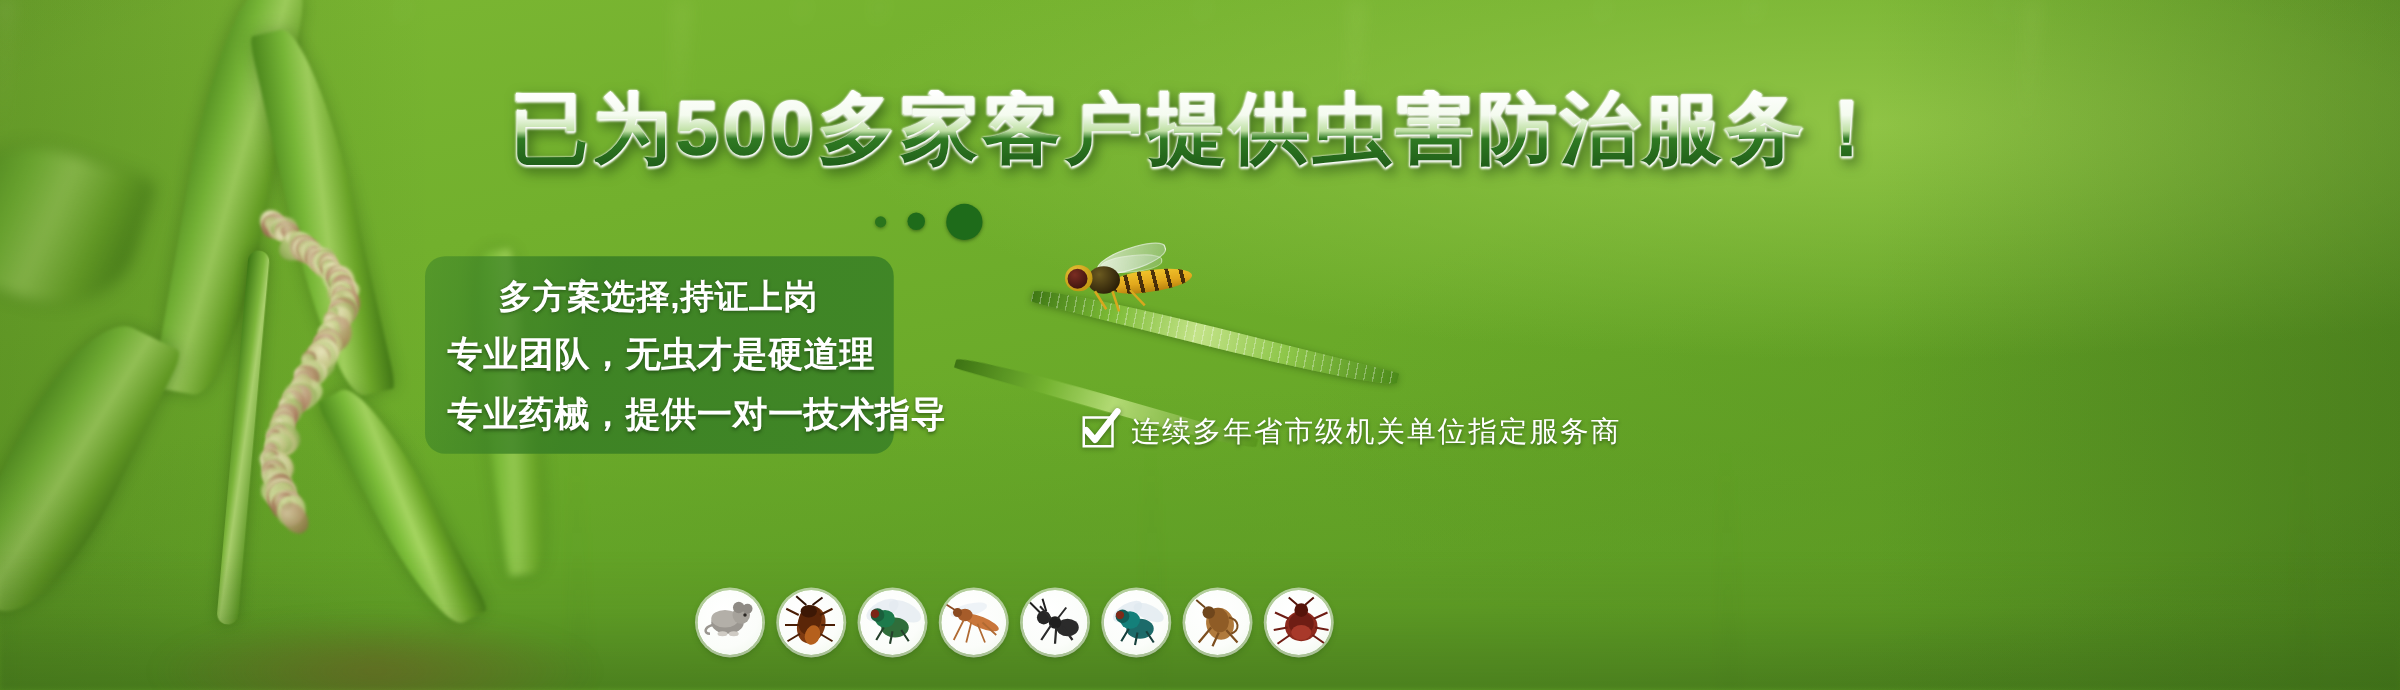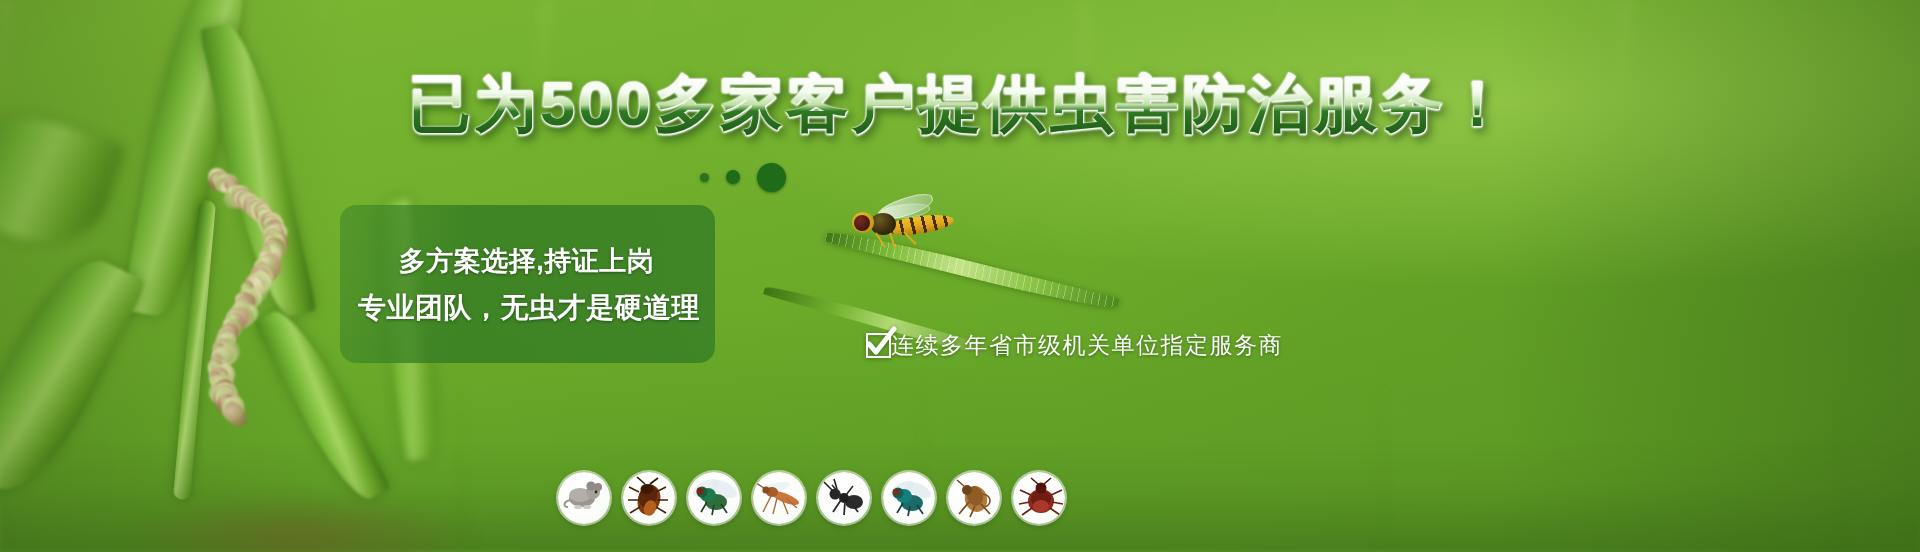--- a/index.html
+++ b/index.html
@@ -227,21 +227,21 @@
   .claim-line.c1 { font-size: 27px; letter-spacing: .5px; }
   .claim-line.c2 { font-size: 28px; letter-spacing: .5px; }
   .claim-line.c3 { font-size: 28px; letter-spacing: .5px; }
 
   
   .bullets {
     position: absolute;
     left: 866px; top: 330px;
     display: flex; flex-direction: column; gap: 16px;
   }
-  .bullet { display: flex; align-items: center; }
+  .bullet { display: flex; align-items: center; gap: 14px; }
   .cbox {
     width: 25px; height: 25px;
     border: 2px solid #ffffff;
     position: relative;
     flex: 0 0 auto;
     filter: drop-shadow(0 1px 2px rgba(10,35,5,.45));
   }
   .cbox svg { position: absolute; left: -4px; top: -9px; overflow: visible; }
   .bullet-text {
     color: #ffffff;
@@ -447,20 +447,21 @@
 
   <div class="dots">
     <span class="dot d1"></span>
     <span class="dot d2"></span>
     <span class="dot d3"></span>
   </div>
 
   <div class="claim-panel">
     <div class="claim-line c1">多方案选择,持证上岗</div>
     <div class="claim-line c2">专业团队，无虫才是硬道理</div>
+    <div class="claim-line c3">专业药械，提供一对一技术指导</div>
   </div>
 
   <div class="bullets">
     <div class="bullet">
       <span class="cbox">
         <svg width="34" height="34" viewBox="0 0 34 34" fill="none">
           <path d="M5 18 L12 26 L30 3" stroke="#ffffff" stroke-width="5" stroke-linecap="round" stroke-linejoin="round"></path>
         </svg>
       </span>
       <span class="bullet-text">连续多年省市级机关单位指定服务商</span>

